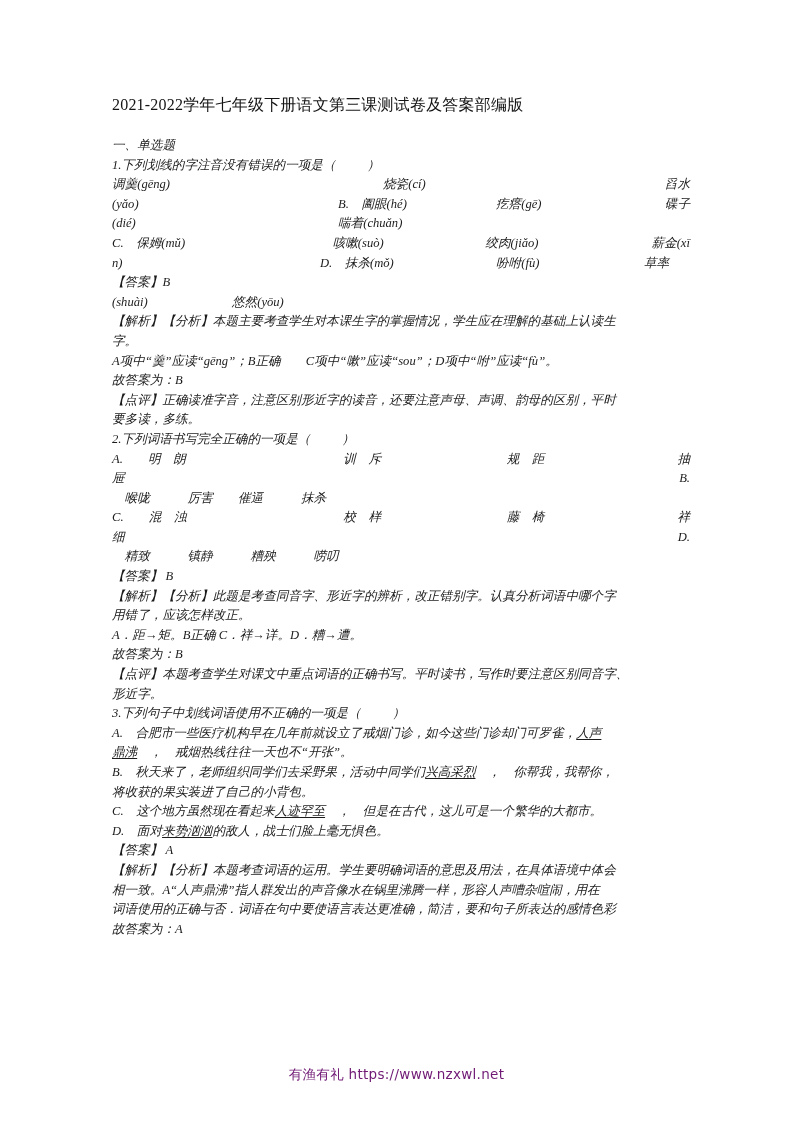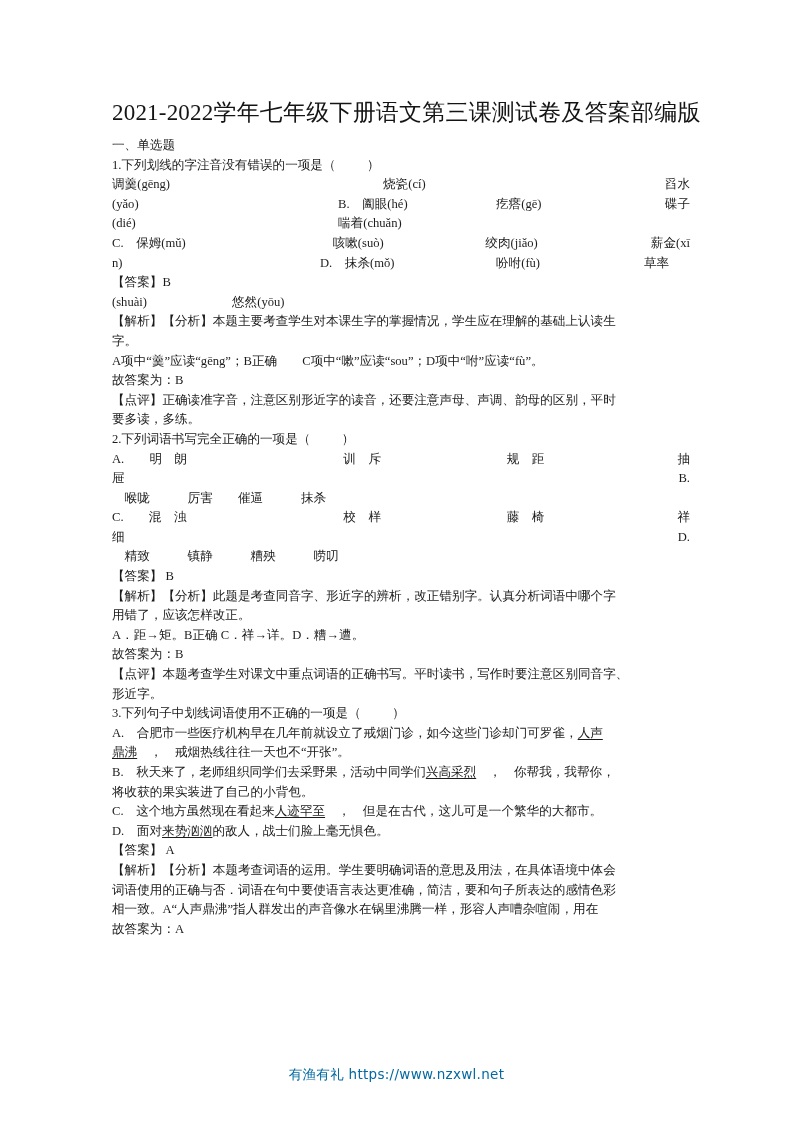--- a/index.html
+++ b/index.html
@@ -17,60 +17,61 @@
   }
   .page {
     position: relative;
     width: 793px;
     height: 1122px;
     box-sizing: border-box;
   }
   .doc-title {
     position: absolute;
     left: 112px;
-    top: 100px;
+    top: 92px;
     width: 580px;
-    font-size: 23px;
+    font-size: 16px;
     line-height: 26px;
     letter-spacing: 0.2px;
     color: #141414;
     white-space: nowrap;
   }
   .body-block {
     position: absolute;
     left: 112px;
     top: 136px;
     width: 578px;
     font-size: 12.6px;
     line-height: 19.6px;
     color: #1b1b1b;
   }
   .line {
     display: block;
     white-space: pre;
     min-height: 19.6px;
+    font-style: italic;
   }
   .u { text-decoration: underline; text-underline-offset: 1.5px; }
   .sec-head { }
   .qline { }
   .ans { }
   .spread {
     display: flex;
     width: 100%;
     justify-content: space-between;
   }
   .watermark {
     position: absolute;
     left: 0;
     top: 1066px;
     width: 793px;
     text-align: center;
     font-family: "DejaVu Sans", "Liberation Sans", sans-serif;
     font-size: 13.5px;
-    color: #0369a1;
+    color: #701a75;
     letter-spacing: 0.3px;
   }
 </style>
 </head>
 <body>
 
 <div class="page">
 
   <div class="doc-title">2021-2022学年七年级下册语文第三课测试卷及答案部编版</div>
 
@@ -178,21 +179,21 @@
 
     <span class="line"><span>B.</span><span>　秋天来了，老师组织同学们去采野果，活动中同学们</span><span class="u">兴高采烈</span><span>　，　你帮我，我帮你，</span></span>
     <span class="line"><span>将收获的果实装进了自己的小背包。</span></span>
 
     <span class="line"><span>C.</span><span>　这个地方虽然现在看起来</span><span class="u">人迹罕至</span><span>　，　但是在古代，这儿可是一个繁华的大都市。</span></span>
 
     <span class="line"><span>D.</span><span>　面对</span><span class="u">来势汹汹</span><span>的敌人，战士们脸上毫无惧色。</span></span>
 
     <span class="line ans">【答案】 A</span>
     <span class="line">【解析】【分析】本题考查词语的运用。学生要明确词语的意思及用法，在具体语境中体会</span>
+    <span class="line">相一致。A“人声鼎沸”指人群发出的声音像水在锅里沸腾一样，形容人声嘈杂喧闹，用在</span>
     <span class="line">词语使用的正确与否．词语在句中要使语言表达更准确，简洁，要和句子所表达的感情色彩</span>
-    <span class="line">相一致。A“人声鼎沸”指人群发出的声音像水在锅里沸腾一样，形容人声嘈杂喧闹，用在</span>
     <span class="line">故答案为：A</span>
 
   </div>
 
   <div class="watermark">有渔有礼 https://www.nzxwl.net</div>
 
 </div>
 
 </body></html>

